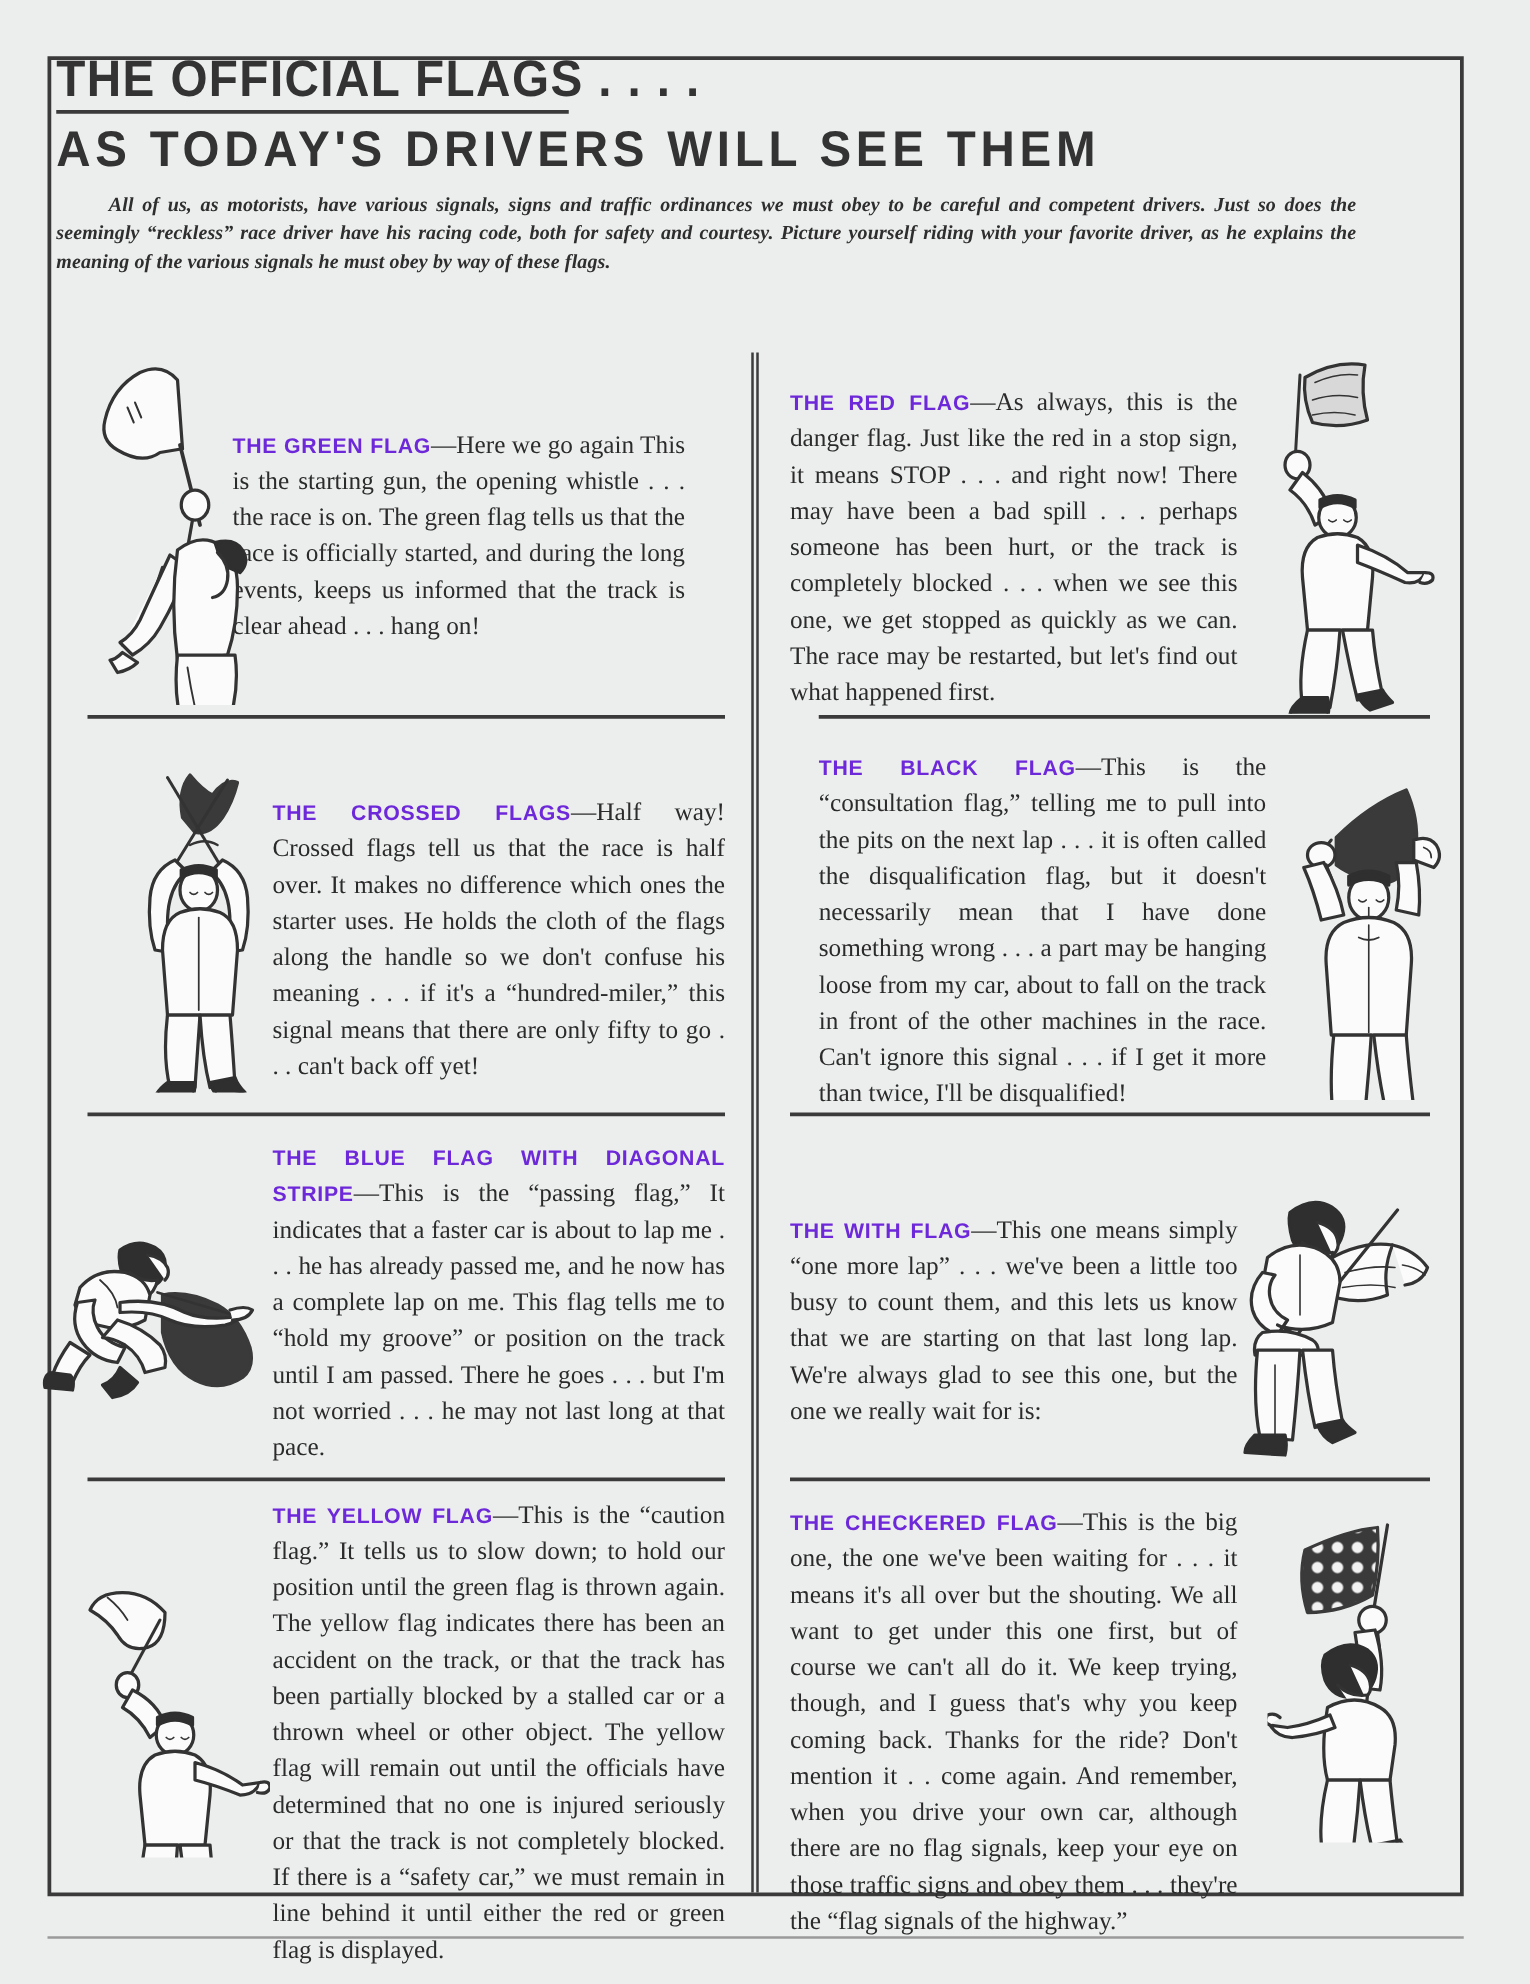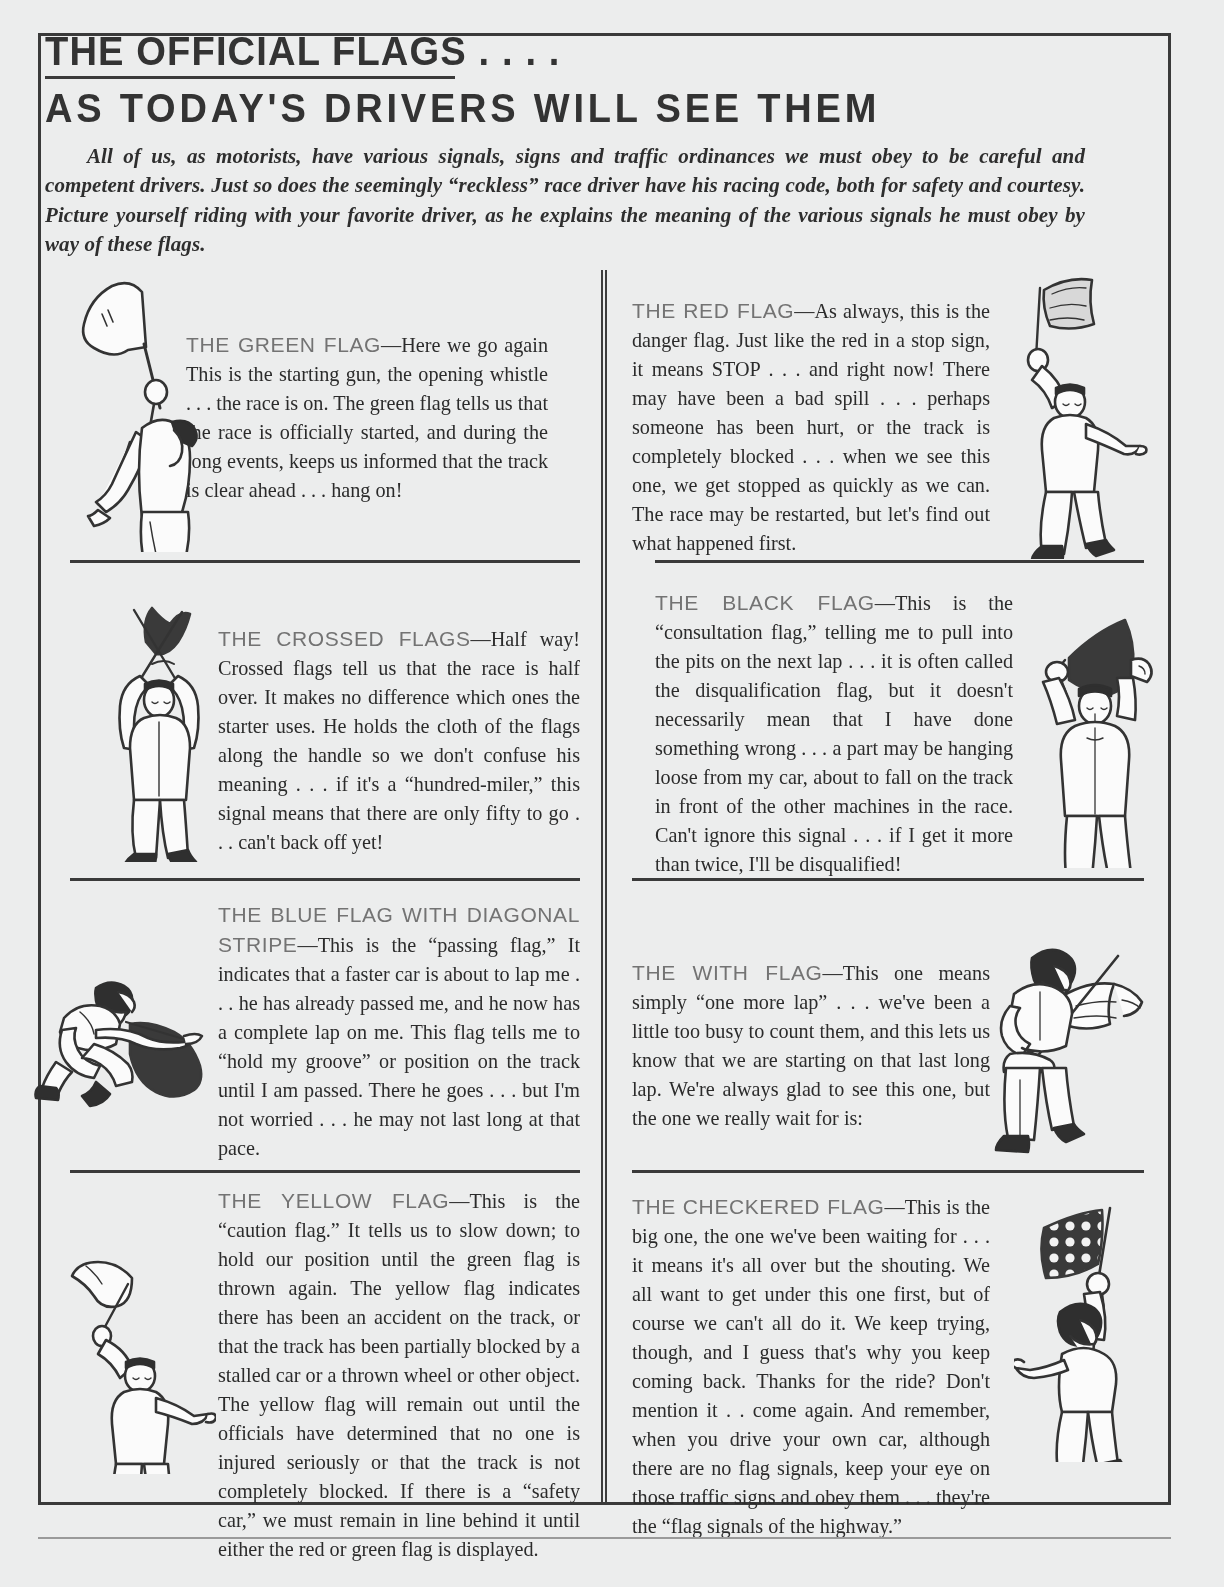--- a/index.html
+++ b/index.html
@@ -13,21 +13,21 @@
     height: 1587px;
     position: relative;
     font-family: "Liberation Serif", serif;
     color: #2c2c2c;
     overflow: hidden;
   }
 
   
   .page {
     position: absolute;
-    left: 0; top: 0;
+    left: 0; top: 12px;
     width: 1224px;
     height: 1310px;
     background: #eceded;
   }
   .frame {
     position: absolute;
     left: 38px;
     top: 33px;
     width: 1133px;
     height: 1472px;
@@ -69,21 +69,21 @@
     transform-origin: left center;
     white-space: nowrap;
     line-height: 1.1;
   }
   .intro {
     margin-top: 12px;
     width: 1040px;
     font-family: "Liberation Serif", serif;
     font-style: italic;
     font-weight: bold;
-    font-size: 21px;
+    font-size: 16px;
     line-height: 1.40;
     text-align: justify;
     text-indent: 42px;
     color: #2e2e2e;
     letter-spacing: 0.1px;
   }
 
   
   .col {
     position: absolute;
@@ -123,24 +123,24 @@
   }
   .body-text {
     font-family: "Liberation Serif", serif;
     font-size: 20.2px;
     line-height: 1.435;
     text-align: justify;
     color: #2b2b2b;
   }
   .lead {
     font-family: "Liberation Sans", sans-serif;
-    font-weight: normal;
-    font-size: 21px;
+    font-weight: bold;
+    font-size: 17px;
     letter-spacing: 0.6px;
-    color: #737373;
+    color: #6d28d9;
   }
   .figure {
     position: absolute;
   }
   .figure svg { display: block; }
 
   
   .footer-rule {
     position: absolute;
     left: 38px;

